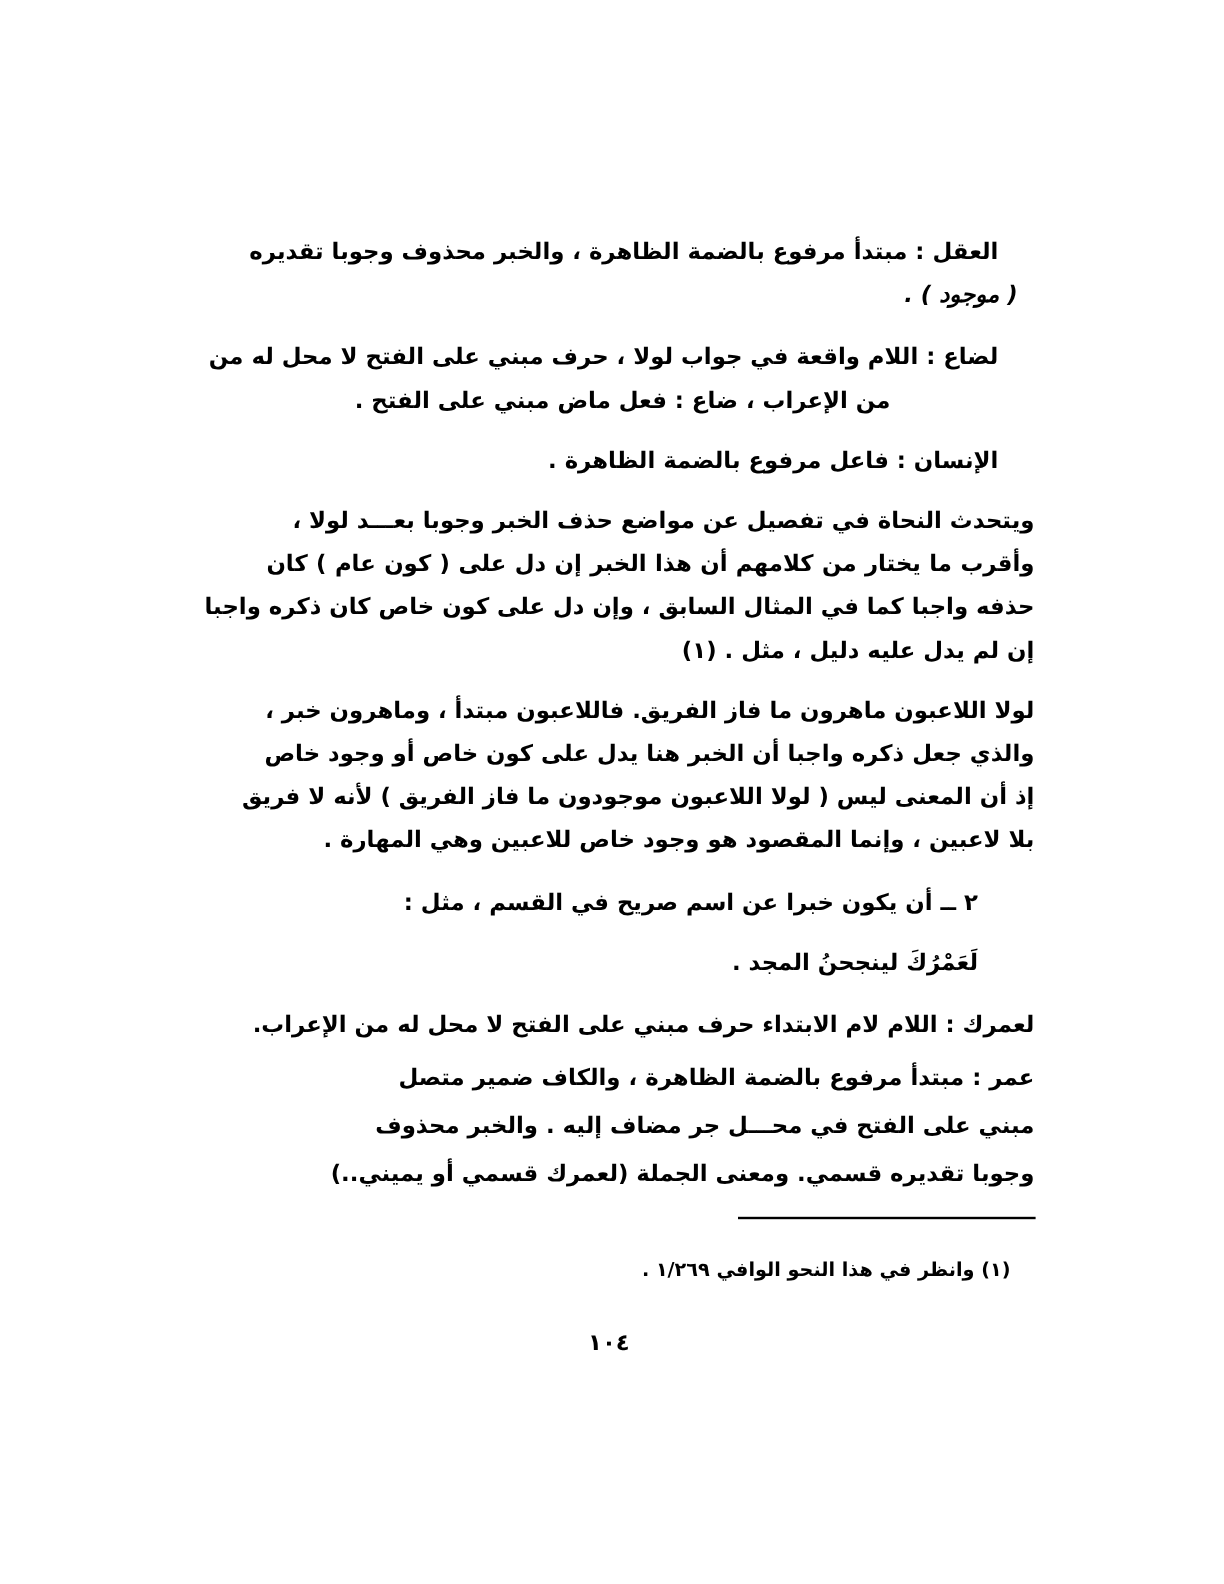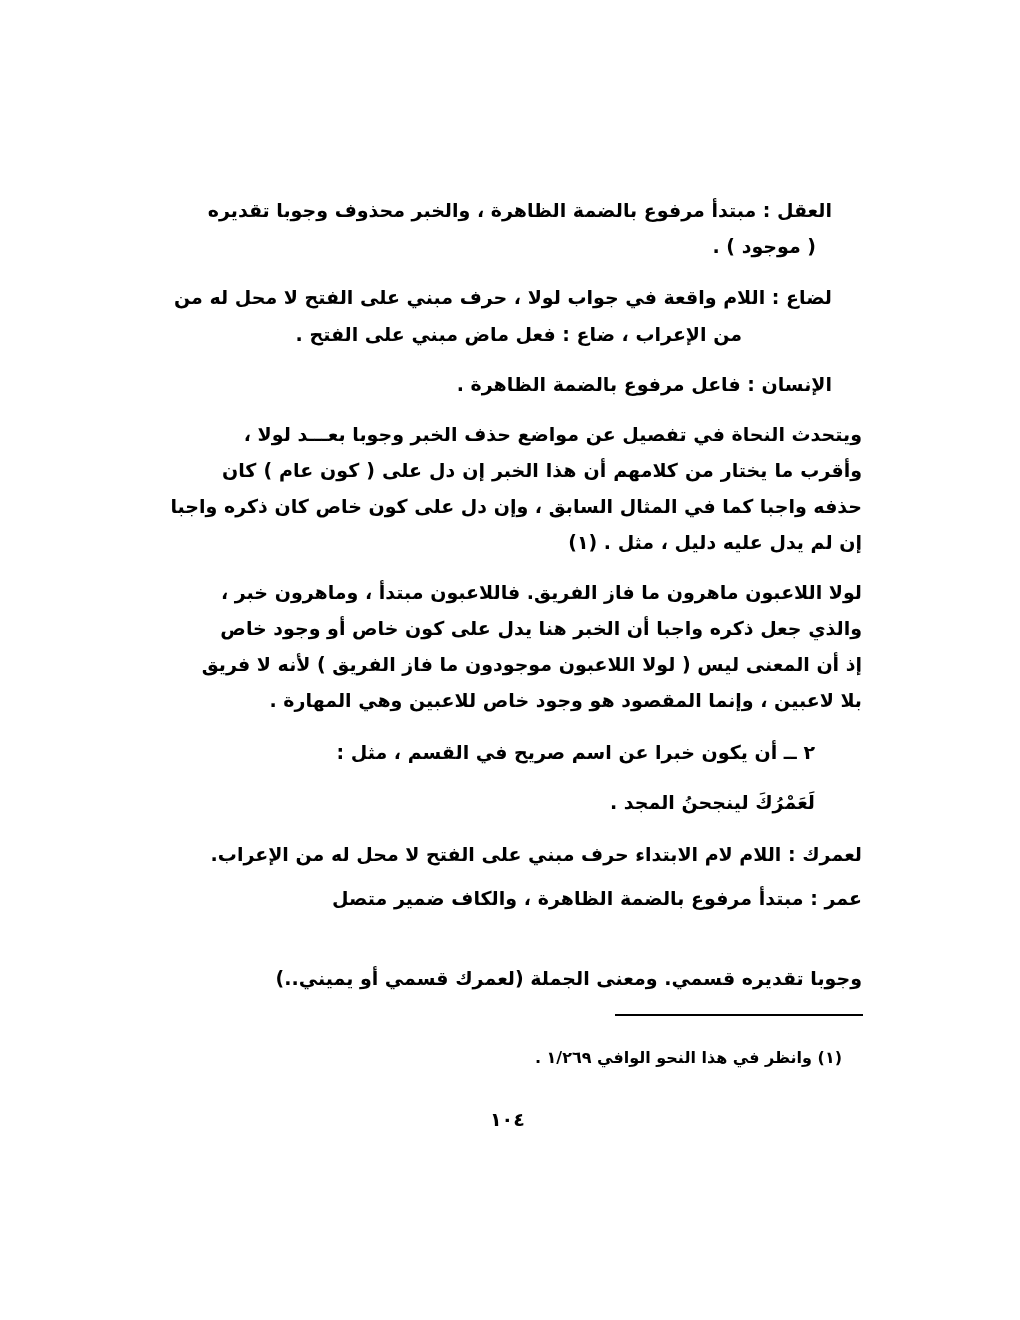--- a/index.html
+++ b/index.html
@@ -10,21 +10,21 @@
     .rule { position:absolute; left:615px; top:1014px; width:248px; height:2px; background:#000; }
     .footnote { font-size:16px; }
     .pagenum { position:absolute; left:490px; top:1108px; width:80px; text-align:left; direction:rtl; font-size:19px; font-weight:bold; }
   </style>
 </head>
 <body>
 
 <div class="page">
 
   <div class="ln just" style="right:188px; top:196px; width:610px;">العقل : مبتدأ مرفوع بالضمة الظاهرة ، والخبر محذوف وجوبا تقديره</div>
-  <div class="ln" style="right:204px; top:232px;">( موجود ) .</div>
+  <div class="ln" style="right:172px; top:232px;font-style:italic;">( موجود ) .</div>
 
   <div class="ln just" style="right:188px; top:283px; width:605px;">لضاع : اللام واقعة في جواب لولا ، حرف مبني على الفتح لا محل له من</div>
   <div class="ln" style="right:188px; top:370px;">الإنسان : فاعل مرفوع بالضمة الظاهرة .</div>
 
   <div class="ln" style="right:278px; top:320px;">من الإعراب ، ضاع : فعل ماض مبني على الفتح .</div>
 
   <div class="ln just" style="right:158px; top:420px; width:595px;">ويتحدث النحاة في تفصيل عن مواضع حذف الخبر وجوبا بعـــد لولا ،</div>
   <div class="ln just" style="right:158px; top:456px; width:640px;">وأقرب ما يختار من كلامهم أن هذا الخبر إن دل على ( كون عام ) كان</div>
   <div class="ln just" style="right:158px; top:492px; width:640px;">حذفه واجبا كما في المثال السابق ، وإن دل على كون خاص كان ذكره واجبا</div>
   <div class="ln" style="right:158px; top:528px;">إن لم يدل عليه دليل ، مثل . (١)</div>
@@ -32,20 +32,21 @@
   <div class="ln just" style="right:158px; top:578px; width:590px;">لولا اللاعبون ماهرون ما فاز الفريق. فاللاعبون مبتدأ ، وماهرون خبر ،</div>
   <div class="ln just" style="right:158px; top:614px; width:640px;">والذي جعل ذكره واجبا أن الخبر هنا يدل على كون خاص أو وجود خاص</div>
   <div class="ln just" style="right:158px; top:650px; width:640px;">إذ أن المعنى ليس ( لولا اللاعبون موجودون ما فاز الفريق ) لأنه لا فريق</div>
   <div class="ln" style="right:158px; top:686px;">بلا لاعبين ، وإنما المقصود هو وجود خاص للاعبين وهي المهارة .</div>
 
   <div class="ln" style="right:205px; top:738px;text-align:center;">٢ ــ أن يكون خبرا عن اسم صريح في القسم ، مثل :</div>
   <div class="ln" style="right:205px; top:788px;">لَعَمْرُكَ لينجحنُ المجد .</div>
 
   <div class="ln" style="right:158px; top:840px;">لعمرك   :  اللام لام الابتداء حرف مبني على الفتح لا محل له من الإعراب.</div>
   <div class="ln just" style="right:158px; top:884px; width:530px;">عمر : مبتدأ مرفوع بالضمة الظاهرة ، والكاف ضمير متصل</div>
+  <div class="ln just" style="right:158px; top:924px; width:530px;">مبني على الفتح في محـــل جر مضاف إليه . والخبر محذوف</div>
   <div class="ln" style="right:158px; top:964px;">وجوبا تقديره قسمي. ومعنى الجملة (لعمرك قسمي أو يميني..)</div>
 
   <div class="rule"></div>
 
   <div class="ln footnote" style="right:178px; top:1044px;">(١) وانظر في هذا النحو الوافي ١/٢٦٩ .</div>
 
   <div class="pagenum">١٠٤</div>
 </div>
 
 </body></html>

